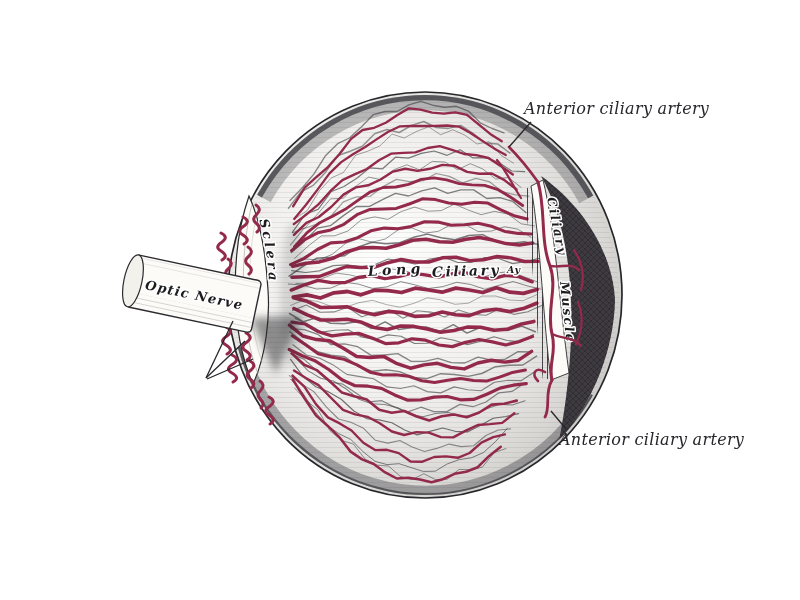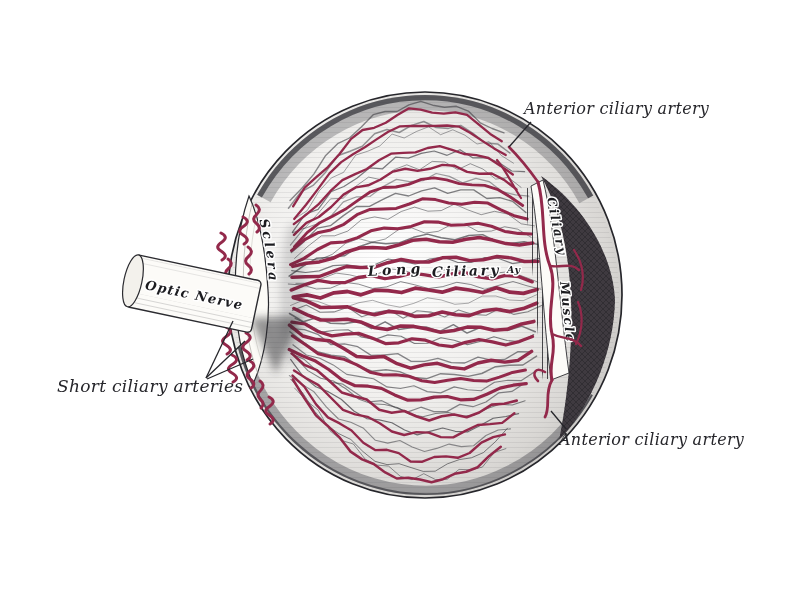--- a/index.html
+++ b/index.html
@@ -189,15 +189,14 @@
     <line class="leader" x1="531" y1="122" x2="509" y2="147"></line>
     <line class="leader" x1="566" y1="429" x2="551" y2="411"></line>
     <line class="leader" x1="206" y1="378" x2="233" y2="321"></line>
     <line class="leader" x1="206" y1="378" x2="245" y2="341"></line>
     <line class="leader" x1="207" y1="379" x2="253" y2="359"></line>
   </g>
 </svg>
 
 <div class="fig-label" style="left:524px;top:99px;">Anterior ciliary artery</div>
 <div class="fig-label" style="left:559px;top:430px;">Anterior ciliary artery</div>
-<div class="fig-label small" style="left:57px;top:376px;">Short ciliary arteries</div>
 
 </div>
 
 </body></html>

